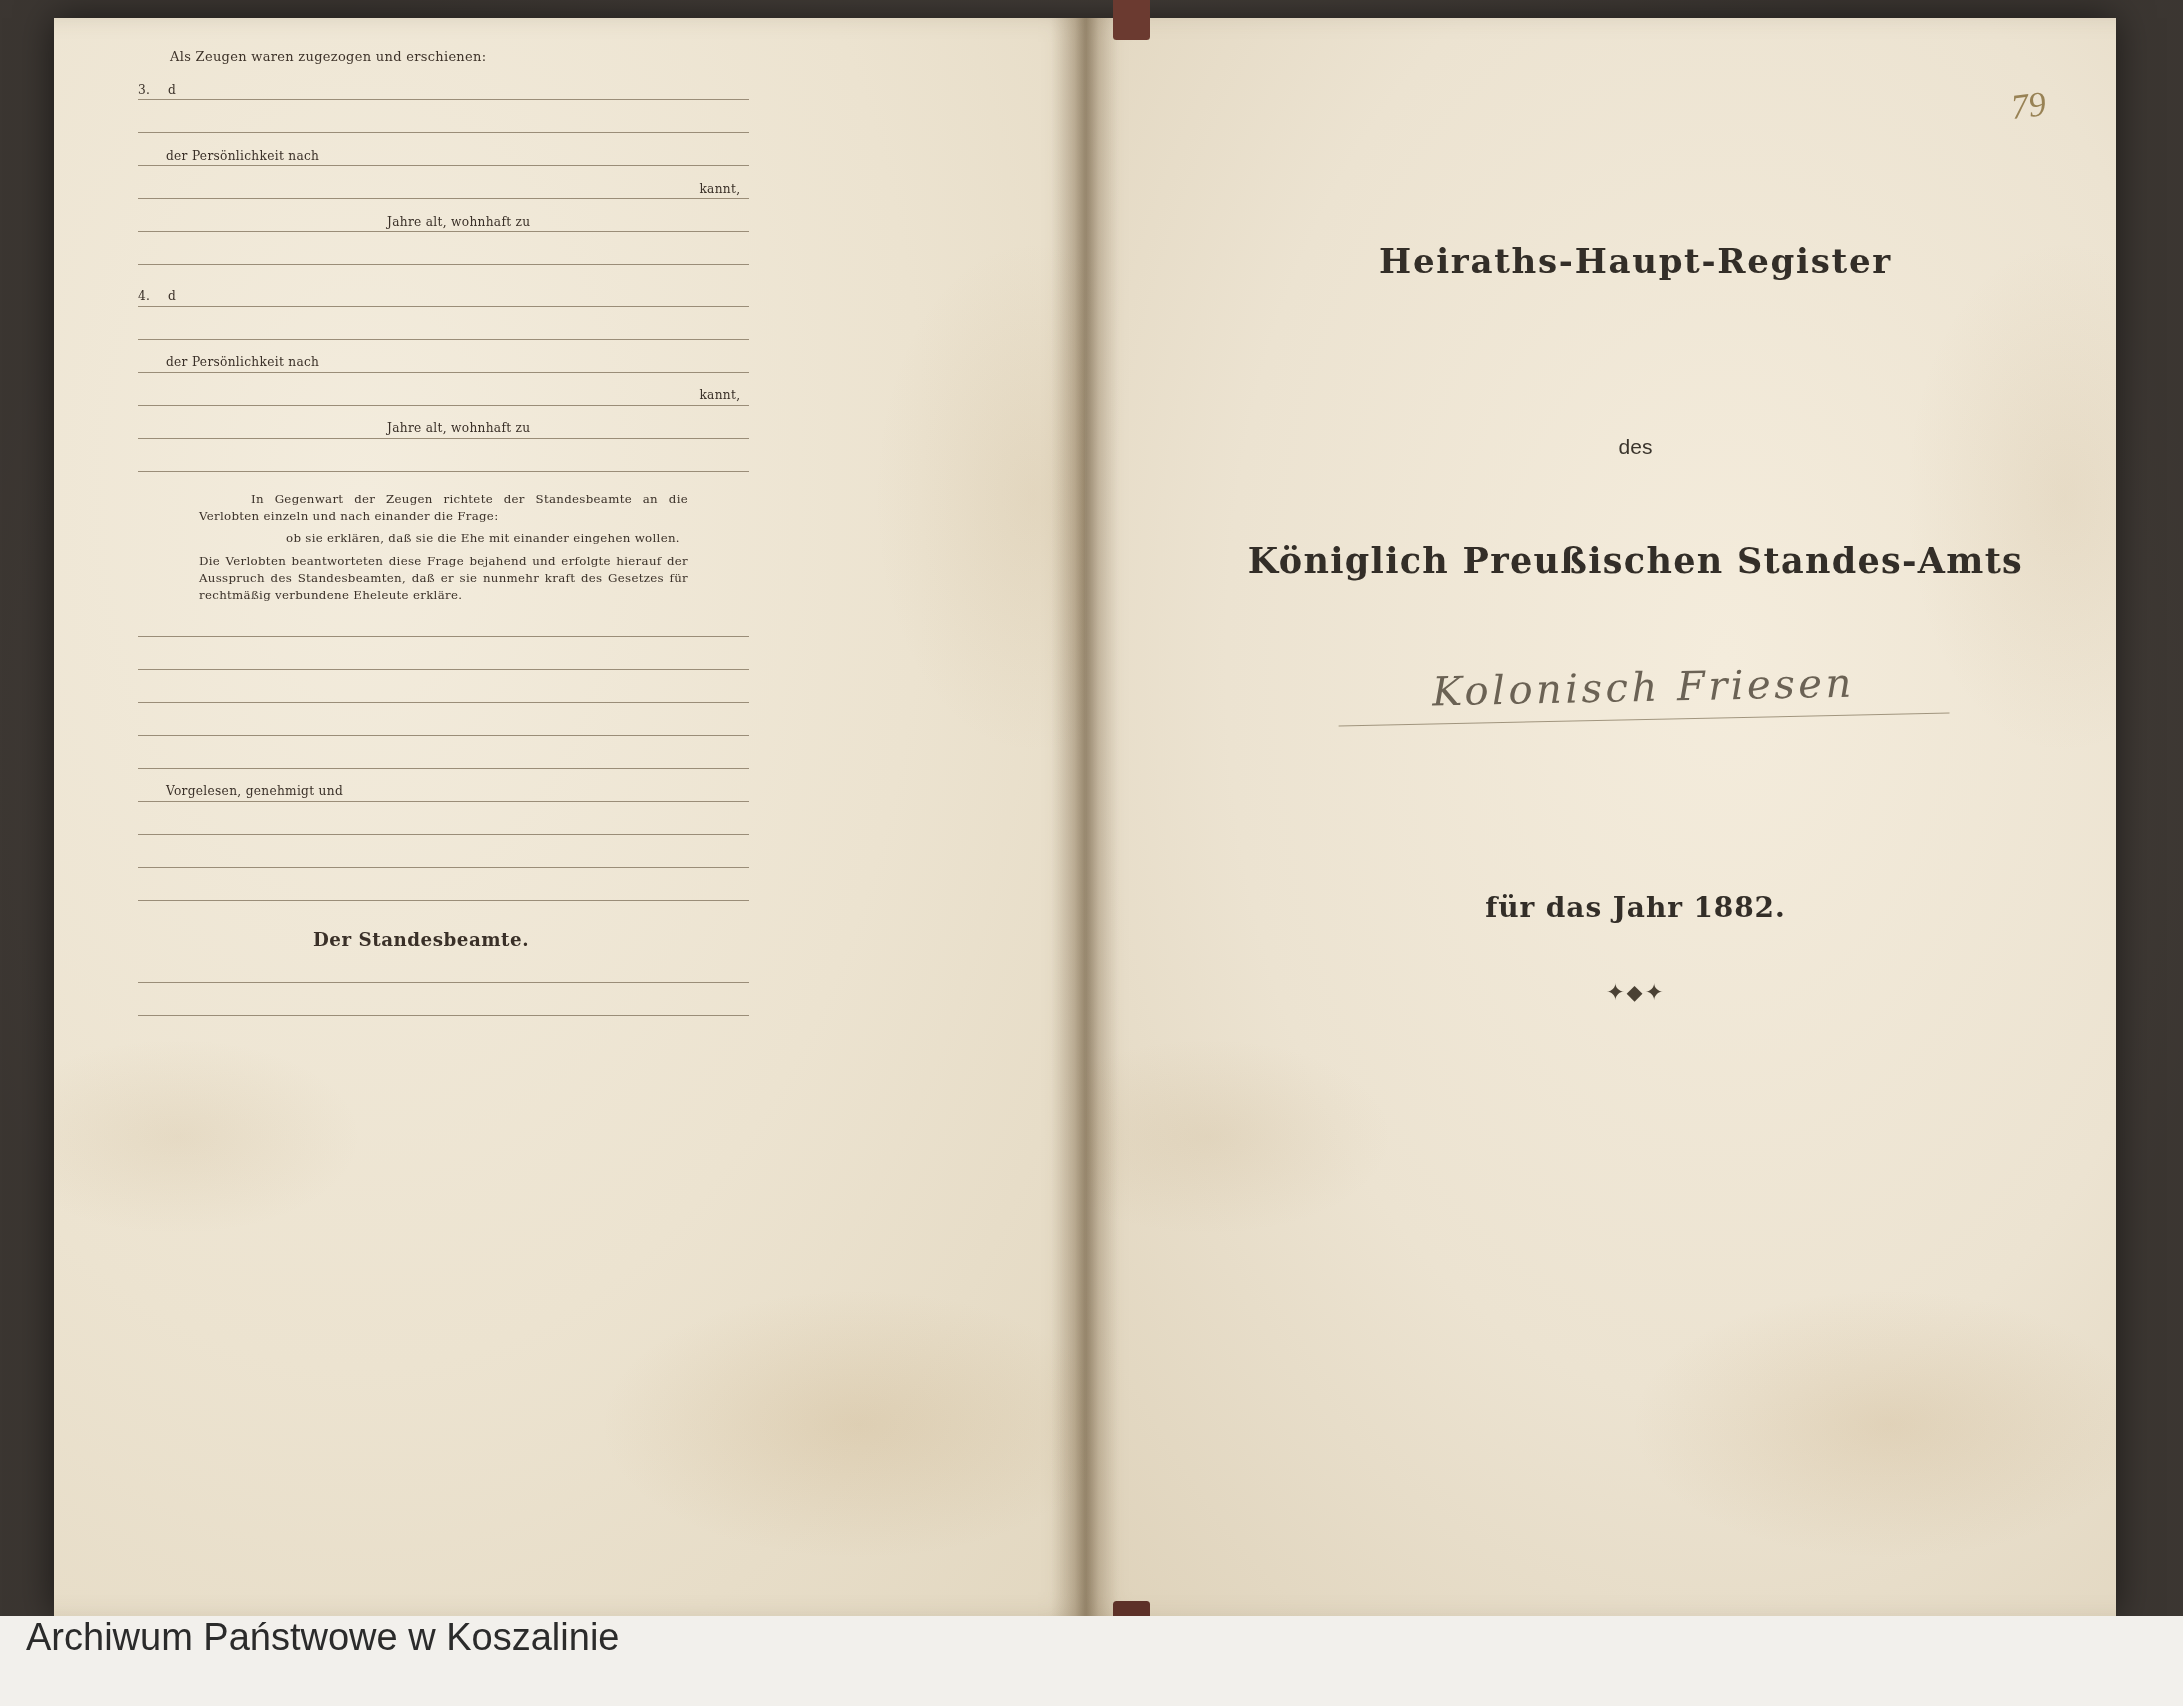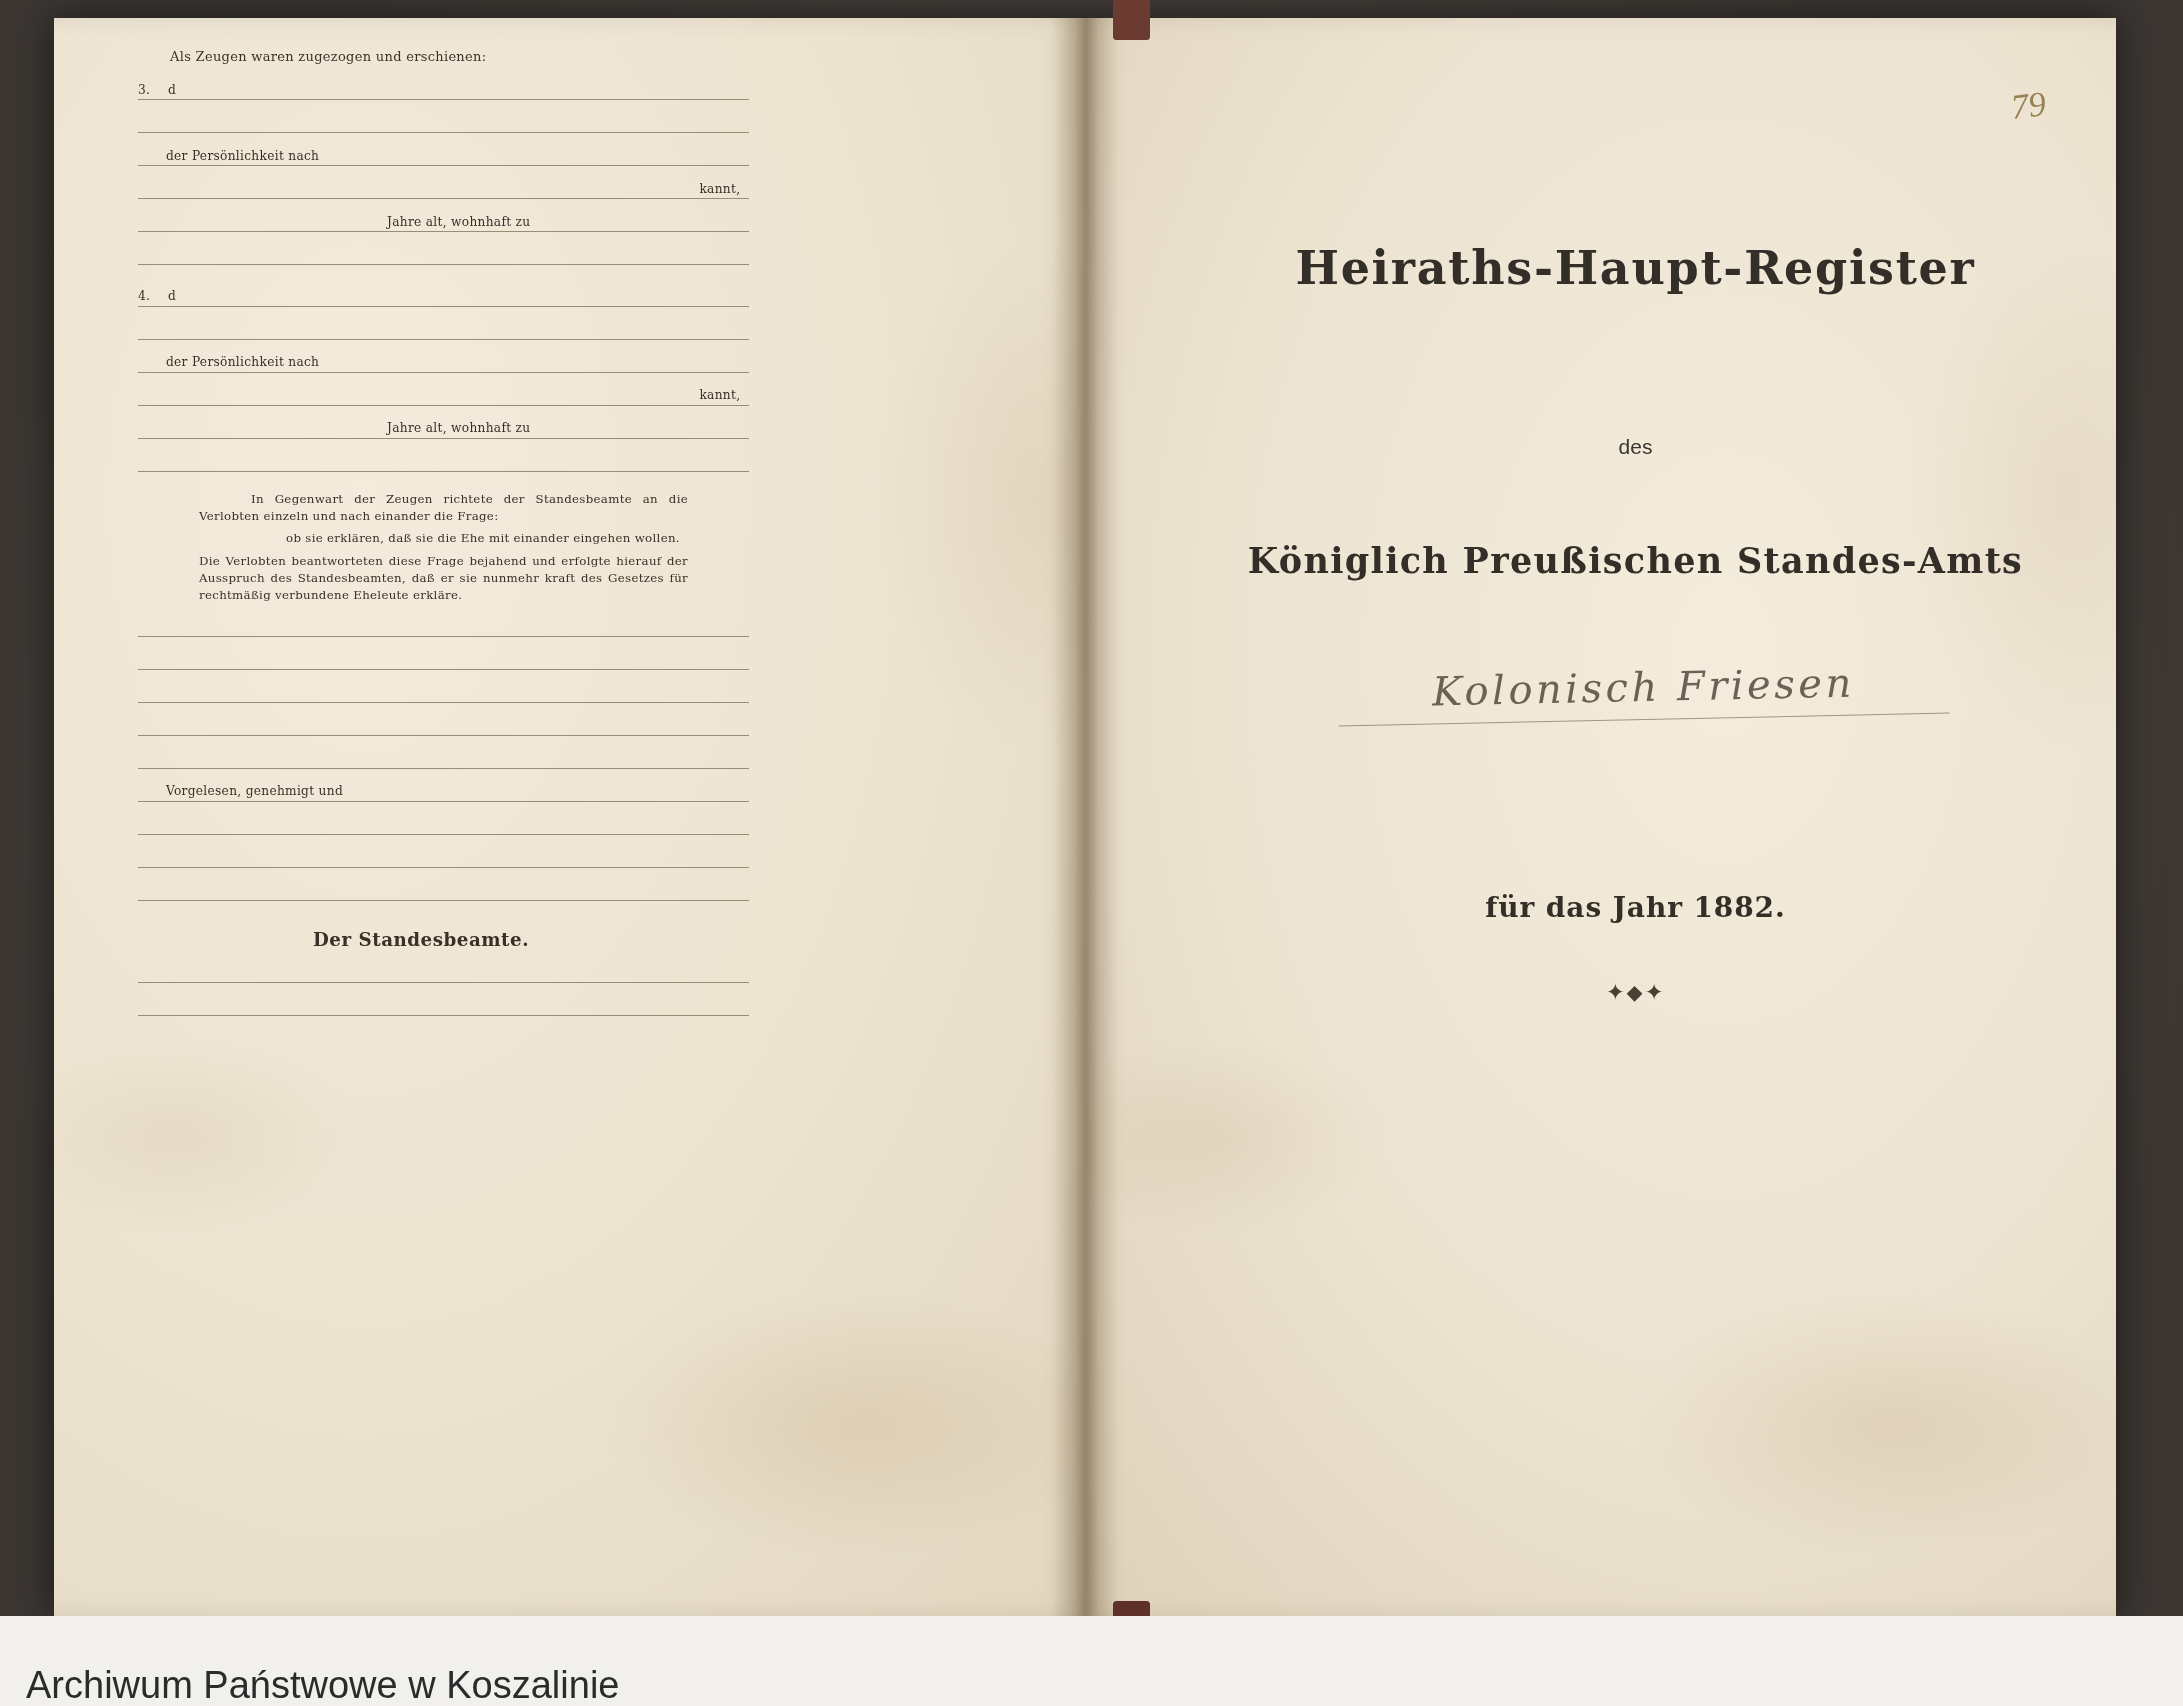--- a/index.html
+++ b/index.html
@@ -195,21 +195,21 @@
     color: #8a7240;
     transform: rotate(-7deg);
     font-style: italic;
     opacity: 0.85;
   }
   .t-main {
     position: absolute;
     left: 0; right: 0;
     top: 223px;
     font-family: "DejaVu Serif", serif;
-    font-size: 46px;
+    font-size: 34px;
     font-weight: bold;
     letter-spacing: 1.7px;
     color: #332e28;
   }
   .t-des {
     position: absolute;
     left: 0; right: 0;
     top: 417px;
     font-family: Liberation Sans, sans-serif;
     font-size: 21px;
@@ -288,21 +288,21 @@
 
   
   .footer-bar {
     position: absolute;
     left: 0;
     bottom: 0;
     width: 2184px;
     height: 91px;
     background: #f2f0ec;
     display: flex;
-    align-items: flex-end;
+    align-items: flex-start;
   }
   .footer-text {
     font-family: "Liberation Sans", sans-serif;
     font-size: 38px;
     color: #2b2b2b;
     margin-left: 26px;
   }
 </style>
 </head>
 <body>

